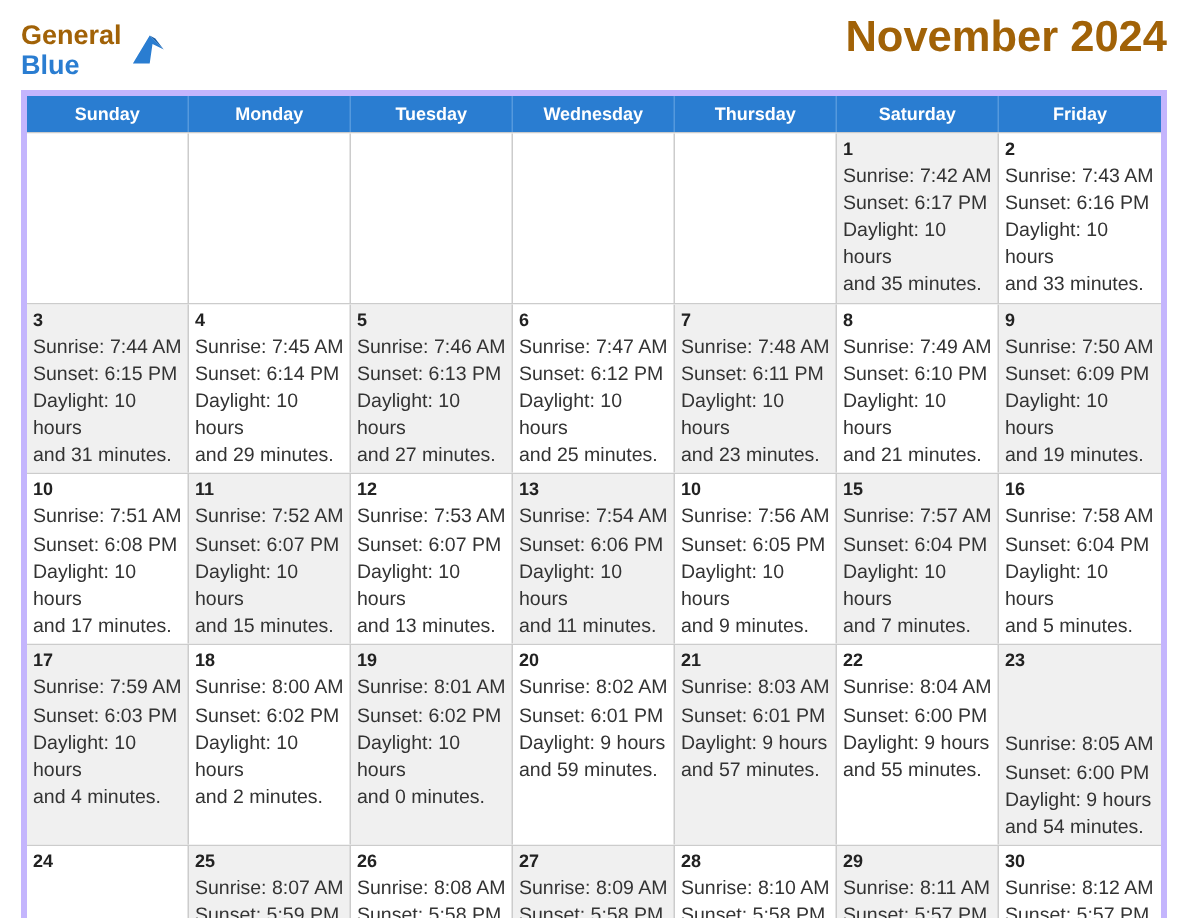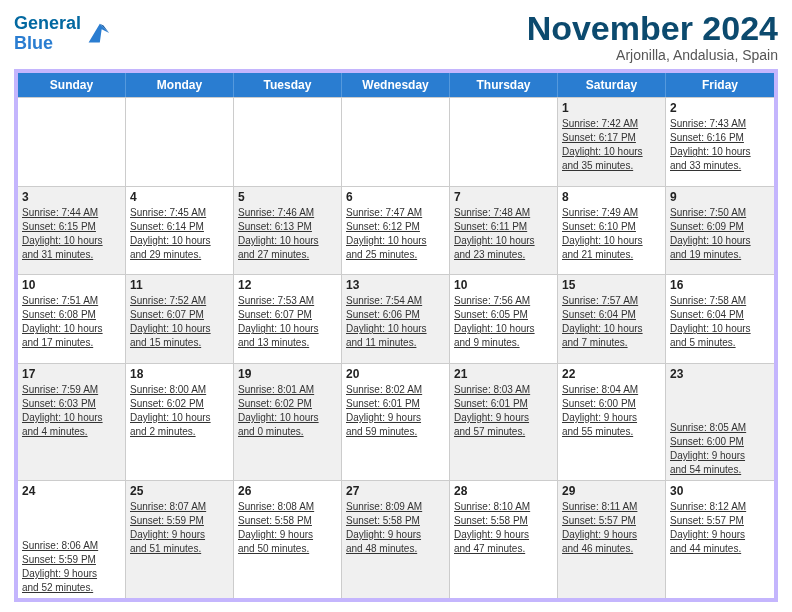--- a/index.html
+++ b/index.html
@@ -39,23 +39,23 @@
     }
     .logo-icon {
       width: 28px;
       height: 28px;
       margin-left: 2px;
     }
     .title-block {
       text-align: right;
     }
     .month-title {
-      font-size: 34px;
+      font-size: 29px;
       font-weight: bold;
-      color: #0c4a6e;
+      color: #a16207;
       line-height: 1.1;
     }
     .subtitle {
       font-size: 14px;
       color: #555;
     }
     .calendar {
       flex: 1;
       display: flex;
       flex-direction: column;
@@ -99,48 +99,46 @@
     .cal-cell:last-child { border-right: none; }
     .cal-cell.empty { background: #fff; }
     .cal-cell.shaded { background: #f0f0f0; }
     .day-number {
       font-size: 12px;
       font-weight: bold;
       color: #222;
       margin-bottom: 2px;
     }
     .cell-info {
-      font-size: 10px;
+      font-size: 13px;
       color: #333;
       line-height: 1.4;
-      text-decoration: underline;
     }
   </style>
 </head>
 <body>
 
 <div class="page">
   <div class="header">
     <div class="logo">
       <div>
         <div style="display:flex;align-items:center;">
           <span class="logo-text">
-            <span style="color:#0369a1;text-align:center;">General</span><br>
+            <span style="color:#a16207;text-align:center;">General</span><br>
             <span style="color:#2a7dd1;">Blue</span>
           </span>
           <svg class="logo-icon" viewBox="0 0 30 30" xmlns="http://www.w3.org/2000/svg">
             <polygon points="6,24 18,4 28,14 20,10 18,24" fill="#2a7dd1"></polygon>
             <polygon points="18,4 28,14 22,6" fill="#1a5fa8"></polygon>
           </svg>
         </div>
       </div>
     </div>
     <div class="title-block">
       <div class="month-title">November 2024</div>
-      <div class="subtitle">Arjonilla, Andalusia, Spain</div>
     </div>
   </div>
 
   <div class="calendar">
     <div class="cal-header-row" id="cal-header">
         <div class="cal-header-cell">Sunday</div>
         <div class="cal-header-cell">Monday</div>
         <div class="cal-header-cell">Tuesday</div>
         <div class="cal-header-cell">Wednesday</div>
         <div class="cal-header-cell">Thursday</div>

